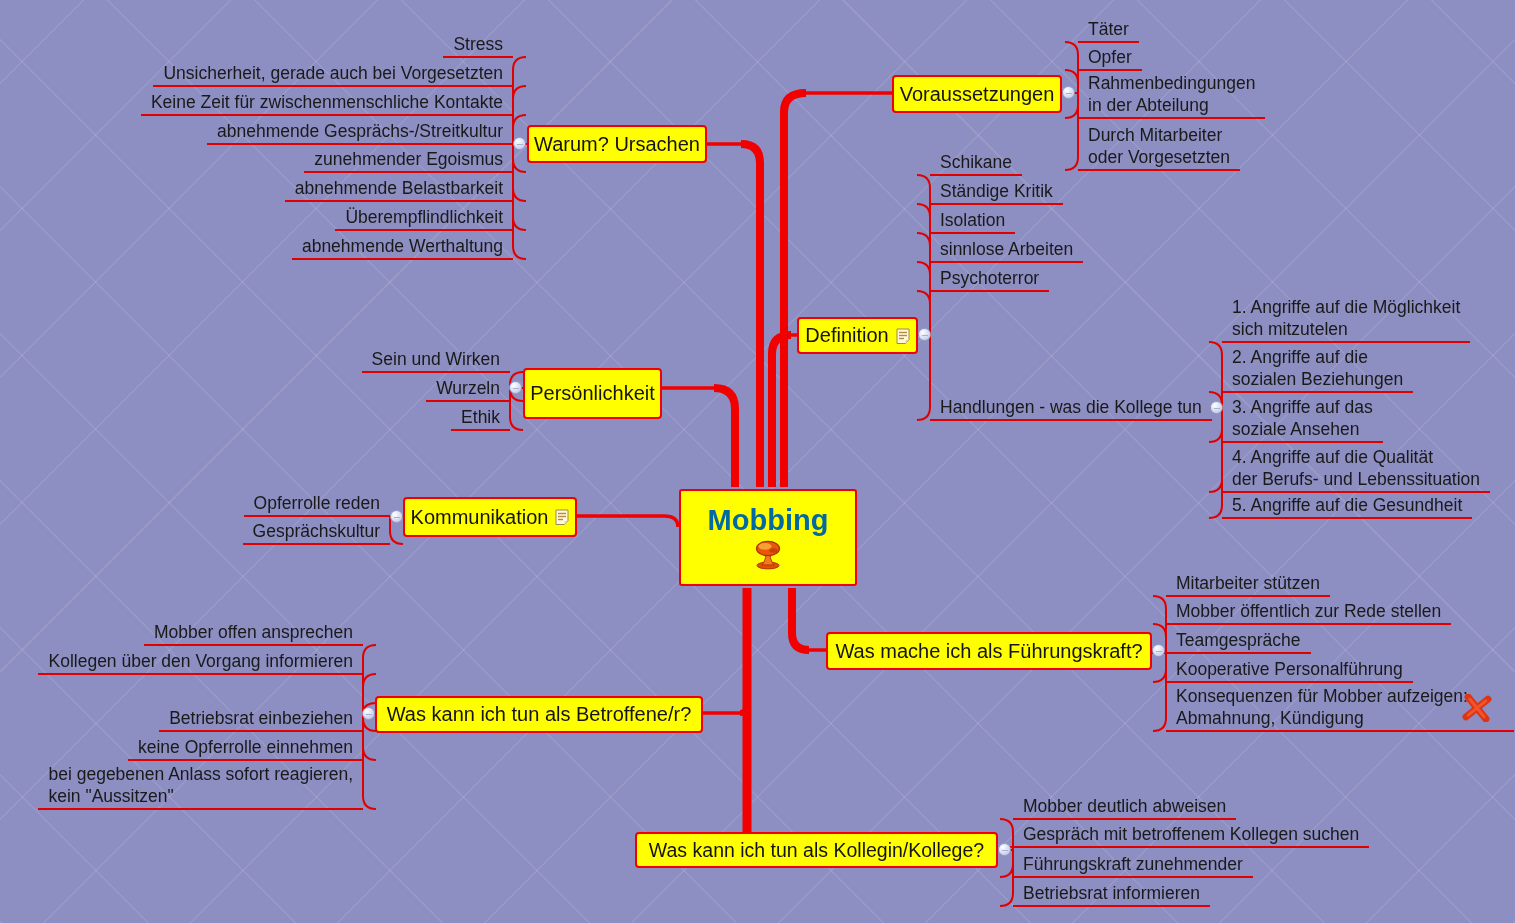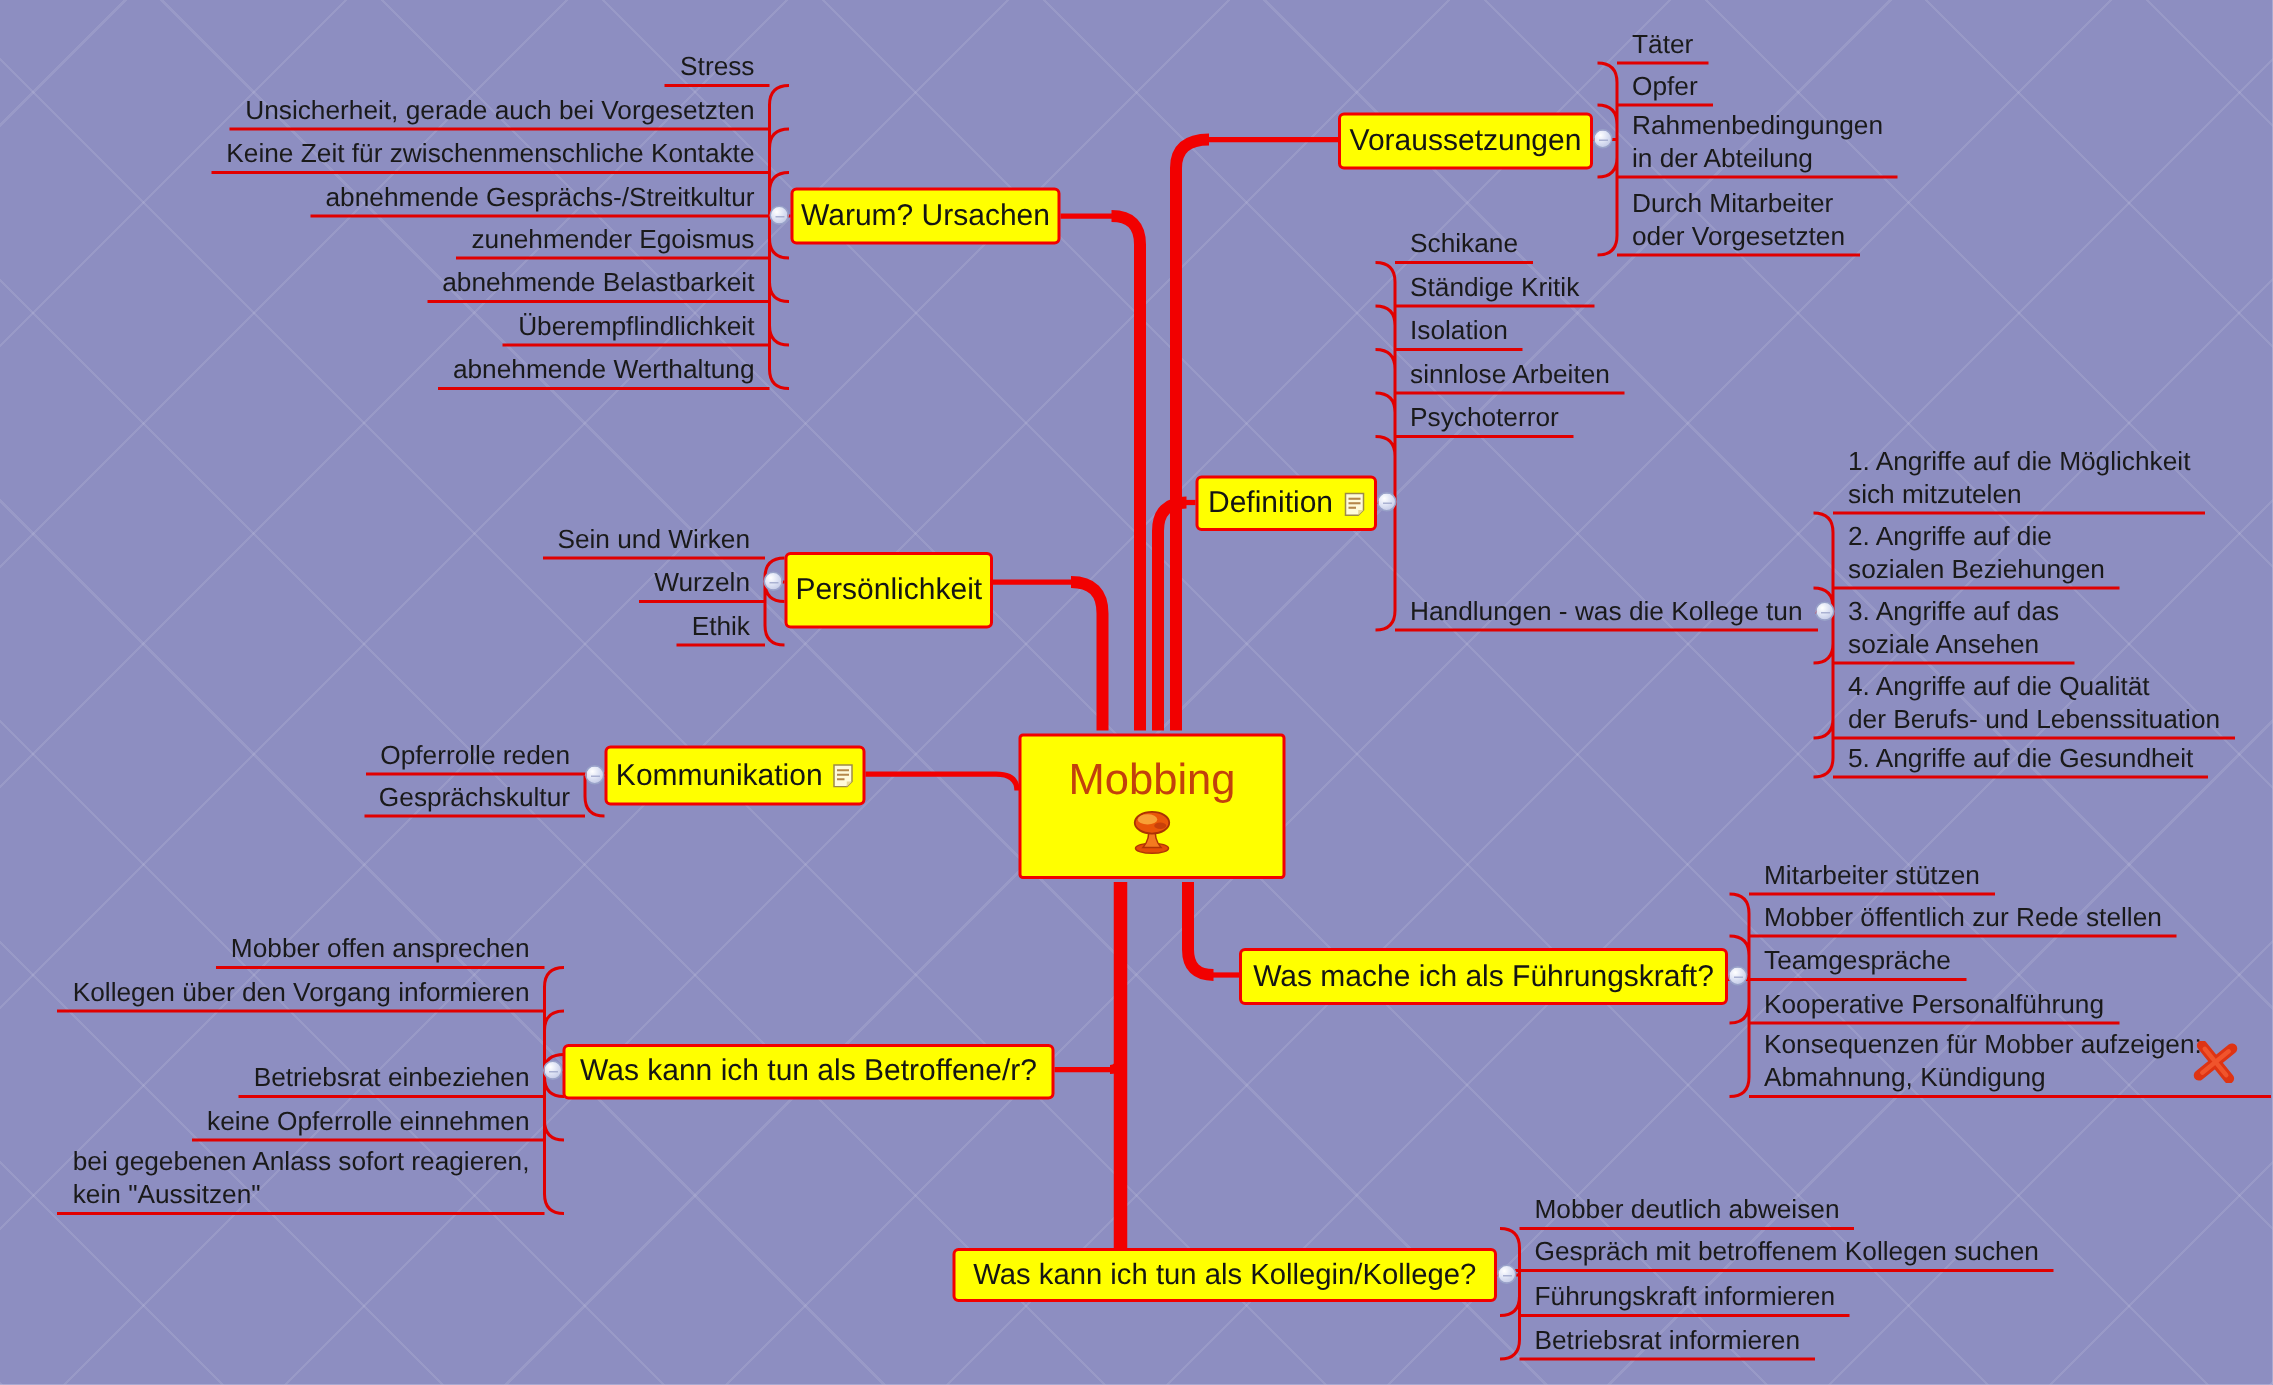--- a/index.html
+++ b/index.html
@@ -26,21 +26,21 @@
     box-sizing:border-box;
     padding:0 8px;
   }
   .root-node{
     position:absolute;z-index:3;
     left:679px;top:489px;width:178px;height:97px;
     background:#ffff00;border:2px solid #f20000;border-radius:3px;
     box-sizing:border-box;
     display:flex;flex-direction:column;align-items:center;justify-content:center;gap:2px;
   }
-  .root-title{font-size:29px;font-weight:normal;color:#c2410c;}
+  .root-title{font-size:29px;font-weight:bold;color:#0369a1;}
   .leaf{
     position:absolute;z-index:2;
     font-size:17.5px;line-height:22px;color:#1a1a1a;
     border-bottom:2px solid #e10000;
     white-space:pre-line;
     padding:0 10px 1px 10px;
   }
   .leaf.L{text-align:right;}
   .leaf.L.al{text-align:left;}
   .leaf.R{text-align:left;}
@@ -211,21 +211,21 @@
 
   <div class="leaf L" style="right:1152px;top:621px">Mobber offen ansprechen</div>
   <div class="leaf L" style="right:1152px;top:650px">Kollegen über den Vorgang informieren</div>
   <div class="leaf L" style="right:1152px;top:707px">Betriebsrat einbeziehen</div>
   <div class="leaf L" style="right:1152px;top:736px">keine Opferrolle einnehmen</div>
   <div class="leaf L al" style="right:1152px;top:763px">bei gegebenen Anlass sofort reagieren,
 kein "Aussitzen"</div>
 
   <div class="leaf R" style="left:1013px;top:795px">Mobber deutlich abweisen</div>
   <div class="leaf R" style="left:1013px;top:823px">Gespräch mit betroffenem Kollegen suchen</div>
-  <div class="leaf R" style="left:1013px;top:853px">Führungskraft informieren</div>
+  <div class="leaf R" style="left:1013px;top:853px">Führungskraft zunehmender</div>
   <div class="leaf R" style="left:1013px;top:882px">Betriebsrat informieren</div>
 
   <div class="handle" style="left:513px;top:137px"></div>
   <div class="handle" style="left:1062px;top:86px"></div>
   <div class="handle" style="left:918px;top:328px"></div>
   <div class="handle" style="left:1210px;top:401px"></div>
   <div class="handle" style="left:509px;top:381px"></div>
   <div class="handle" style="left:390px;top:510px"></div>
   <div class="handle" style="left:1152px;top:644px"></div>
   <div class="handle" style="left:362px;top:707px"></div>

